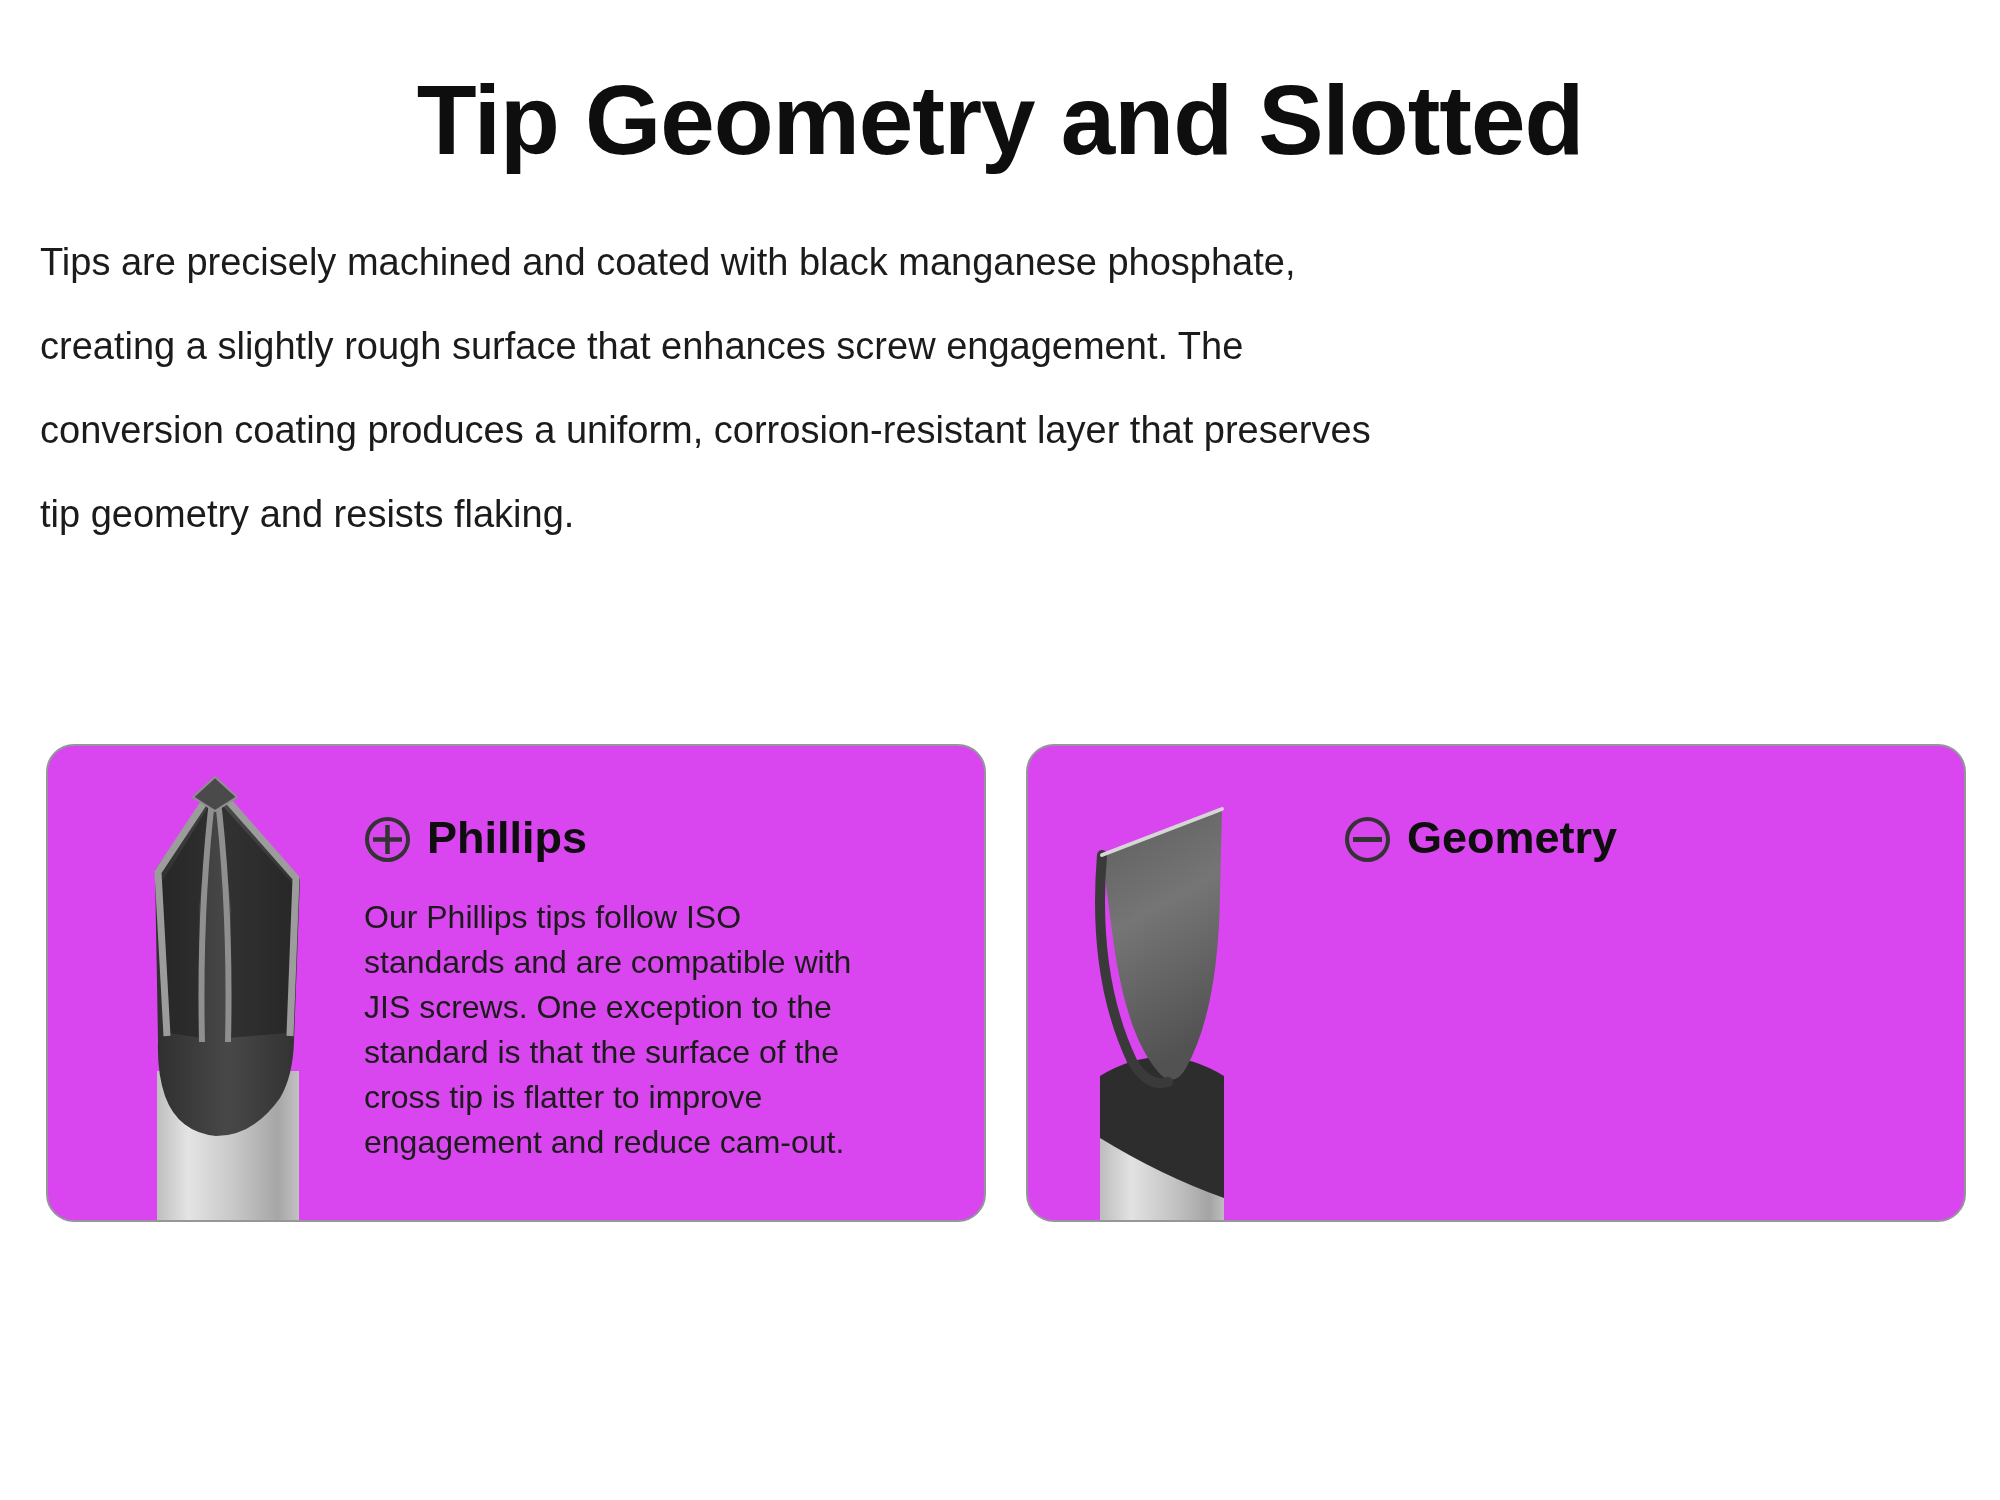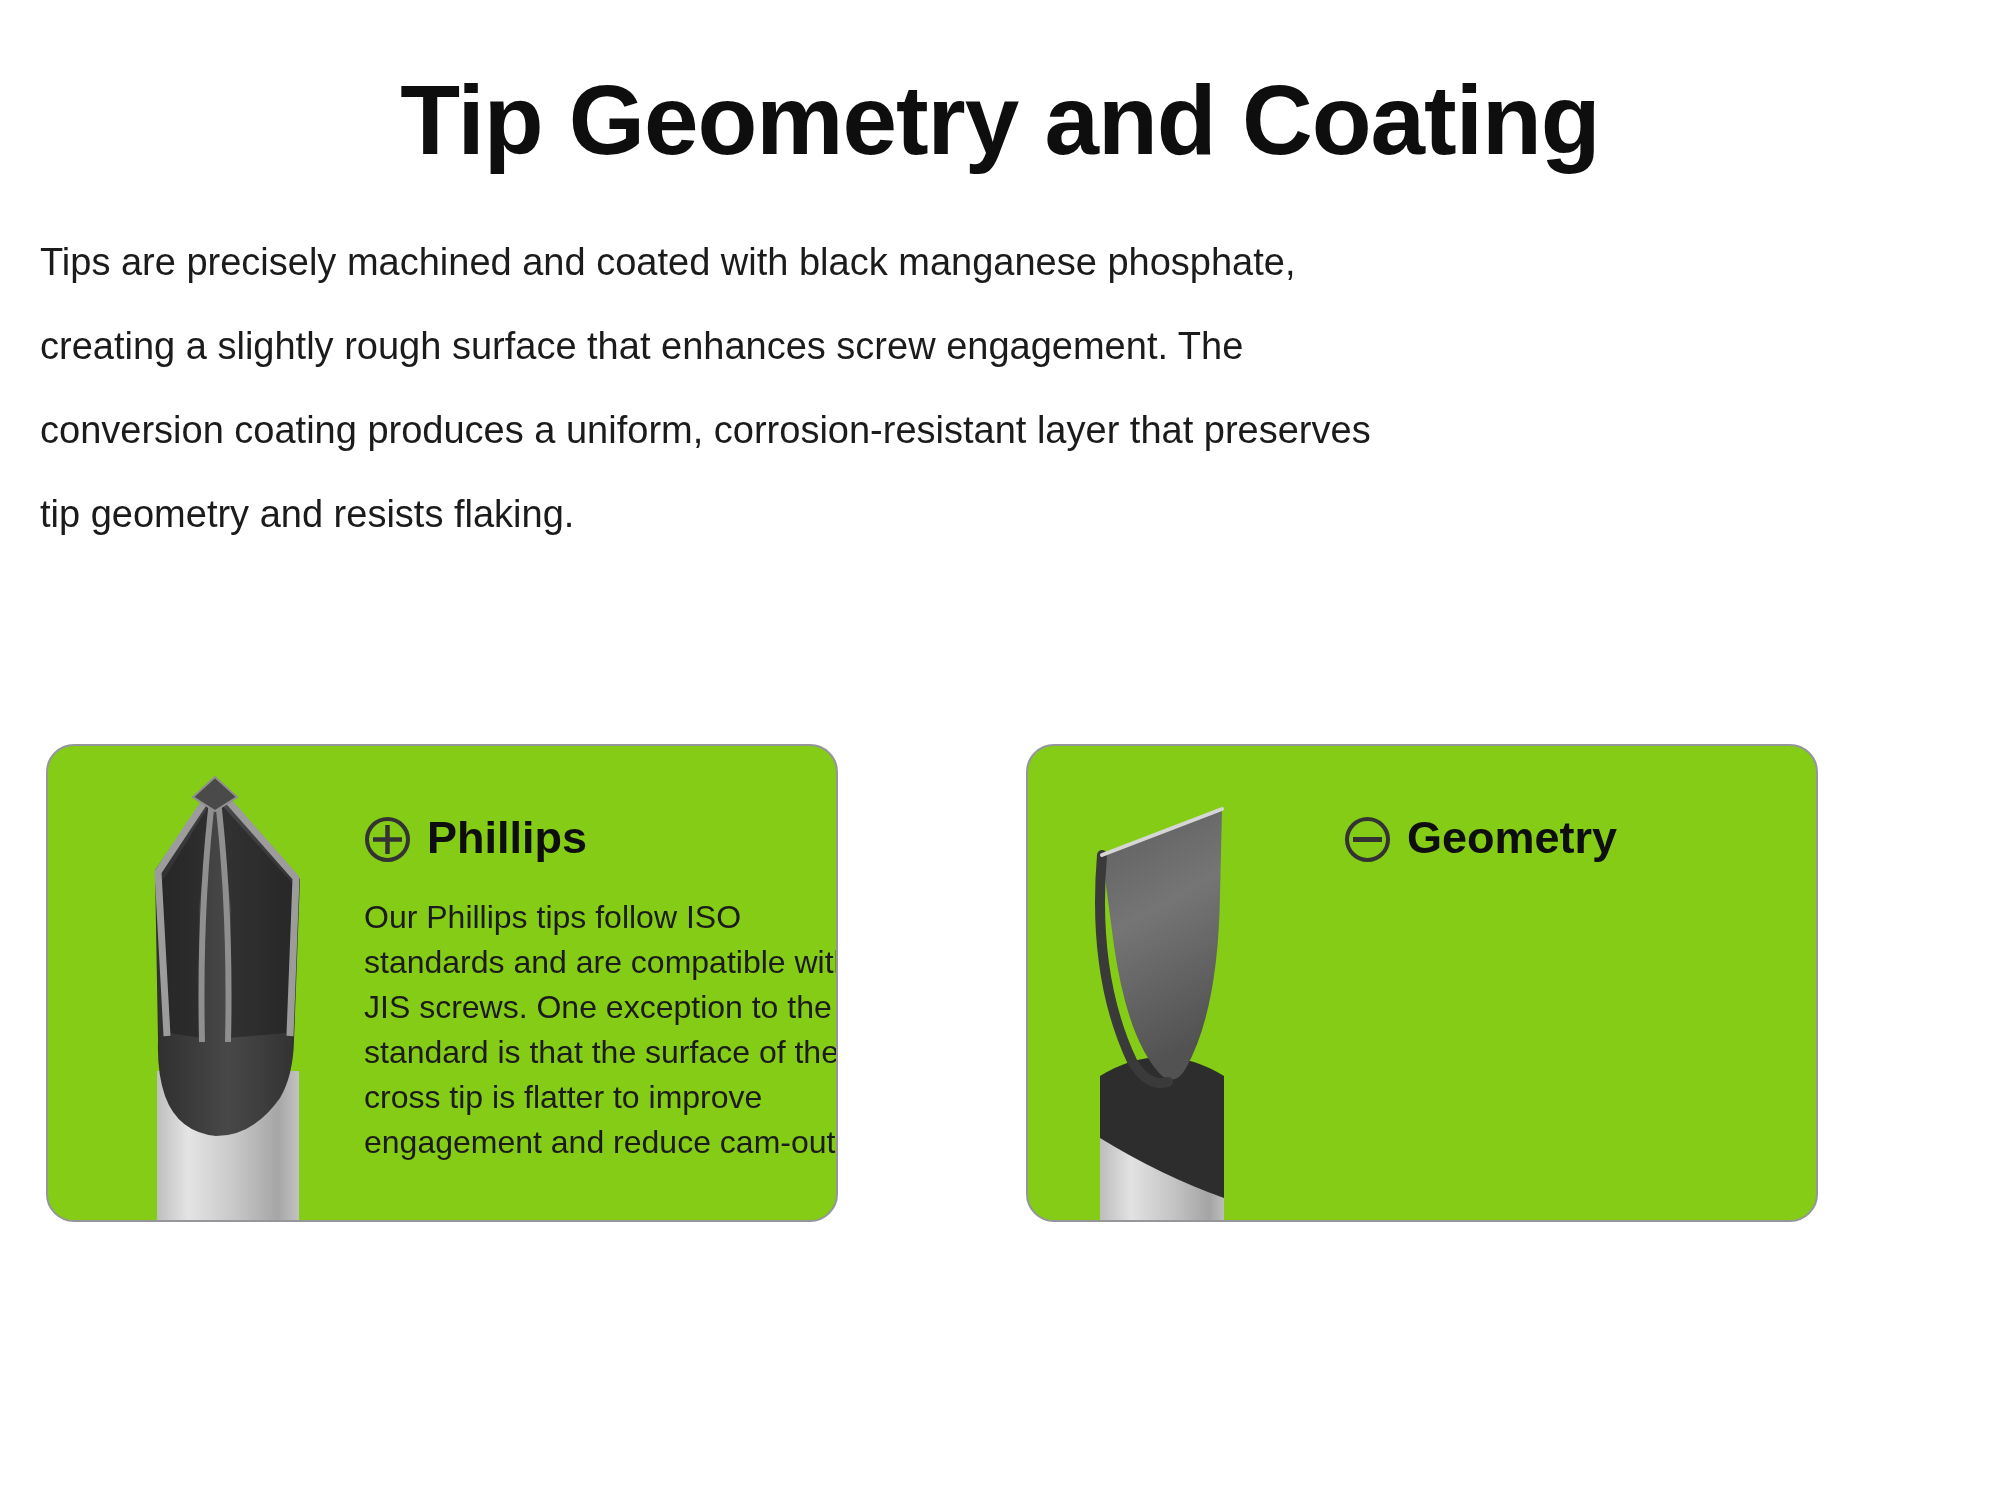--- a/index.html
+++ b/index.html
@@ -18,23 +18,23 @@
     color:#0e0e0e;letter-spacing:-1px;
   }
   .intro-text{
     position:absolute;top:220px;left:40px;width:1920px;
     margin:0;
     font-size:38px;line-height:84px;font-weight:400;
     color:#1b1b1b;
     white-space:pre-line;
   }
   .card{
-    position:absolute;top:744px;width:792px;height:478px;
+    position:absolute;top:744px;width:940px;height:478px;
     border:2px solid #94969a;border-radius:28px;
-    background:#84cc16;box-sizing:border-box;
+    background:#d946ef;box-sizing:border-box;
     overflow:hidden;
   }
   .card.phillips{left:46px;}
   .card.slotted{left:1026px;}
   .card-photo{position:absolute;left:0;top:0;width:300px;height:478px;}
   .card-content{position:absolute;left:316px;top:68px;width:586px;}
   .card-title-row{display:flex;align-items:flex-start;}
   .tip-icon{width:47px;height:47px;margin-top:2px;flex:0 0 auto;}
   .card-title{
     font-size:45px;font-weight:700;line-height:47px;color:#0e0e0e;
@@ -42,21 +42,21 @@
   }
   .card-body{
     margin:32px 0 0 0;
     font-size:32px;line-height:45px;color:#1b1b1b;
     white-space:pre-line;
   }
 </style>
 </head>
 <body>
 
-<h1 class="page-title">Tip Geometry and Coating</h1>
+<h1 class="page-title">Tip Geometry and Slotted</h1>
 
 <p class="intro-text">Tips are precisely machined and coated with black manganese phosphate,
 creating a slightly rough surface that enhances screw engagement. The
 conversion coating produces a uniform, corrosion-resistant layer that preserves
 tip geometry and resists flaking.</p>
 
 <div class="card phillips">
   <div class="card-photo">
     <svg width="300" height="478" viewBox="0 0 300 478" xmlns="http://www.w3.org/2000/svg">
       <defs>

